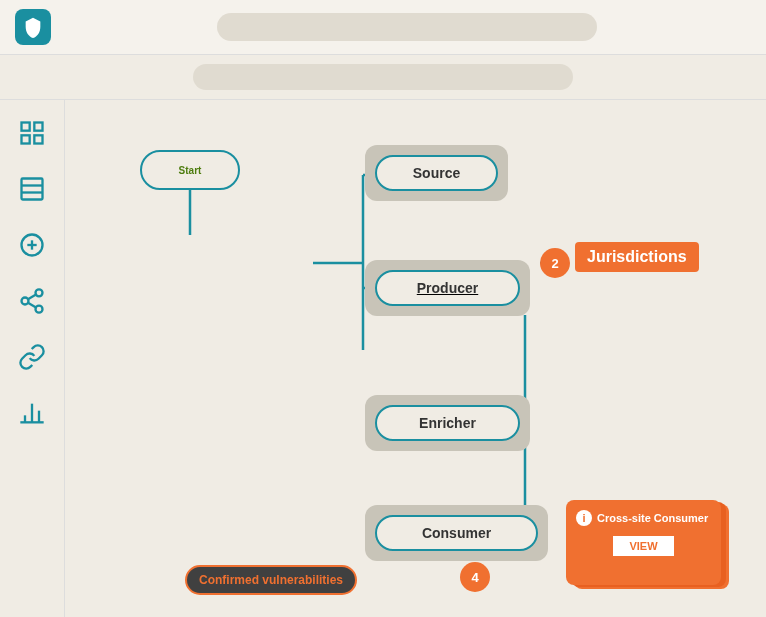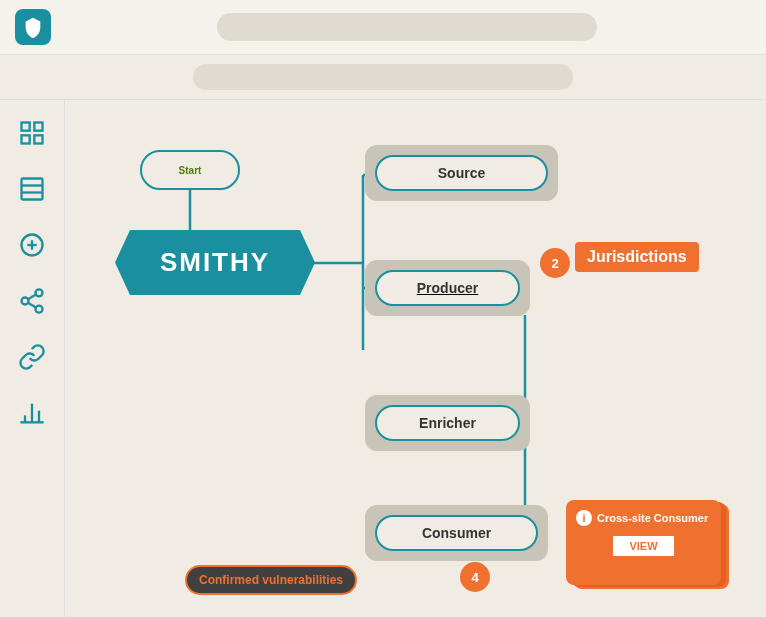--- a/index.html
+++ b/index.html
@@ -383,25 +383,22 @@
 
         <line x1="440" y1="310" x2="440" y2="400" stroke="#1a8fa0" stroke-width="2.5"></line>
 
         <line x1="455" y1="143" x2="475" y2="143" stroke="#1a8fa0" stroke-width="2.5"></line>
       </svg>
 
       <div class="node-start">
         <span>Start</span>
       </div>
 
-      <div class="node-smithy">
-        <span>SMITHY</span>
-      </div>
-
-      <div class="box-outer" style="position:absolute; left:280px; top:25px; width:193px;">
+
+      <div class="box-outer" style="position:absolute; left:280px; top:25px; width:143px;">
         <div class="box-inner">
           <span>Source</span>
         </div>
       </div>
 
       <div class="box-outer" style="position:absolute; left:280px; top:140px; width:165px;text-decoration:underline;">
         <div class="box-inner">
           <span>Producer</span>
         </div>
       </div>

